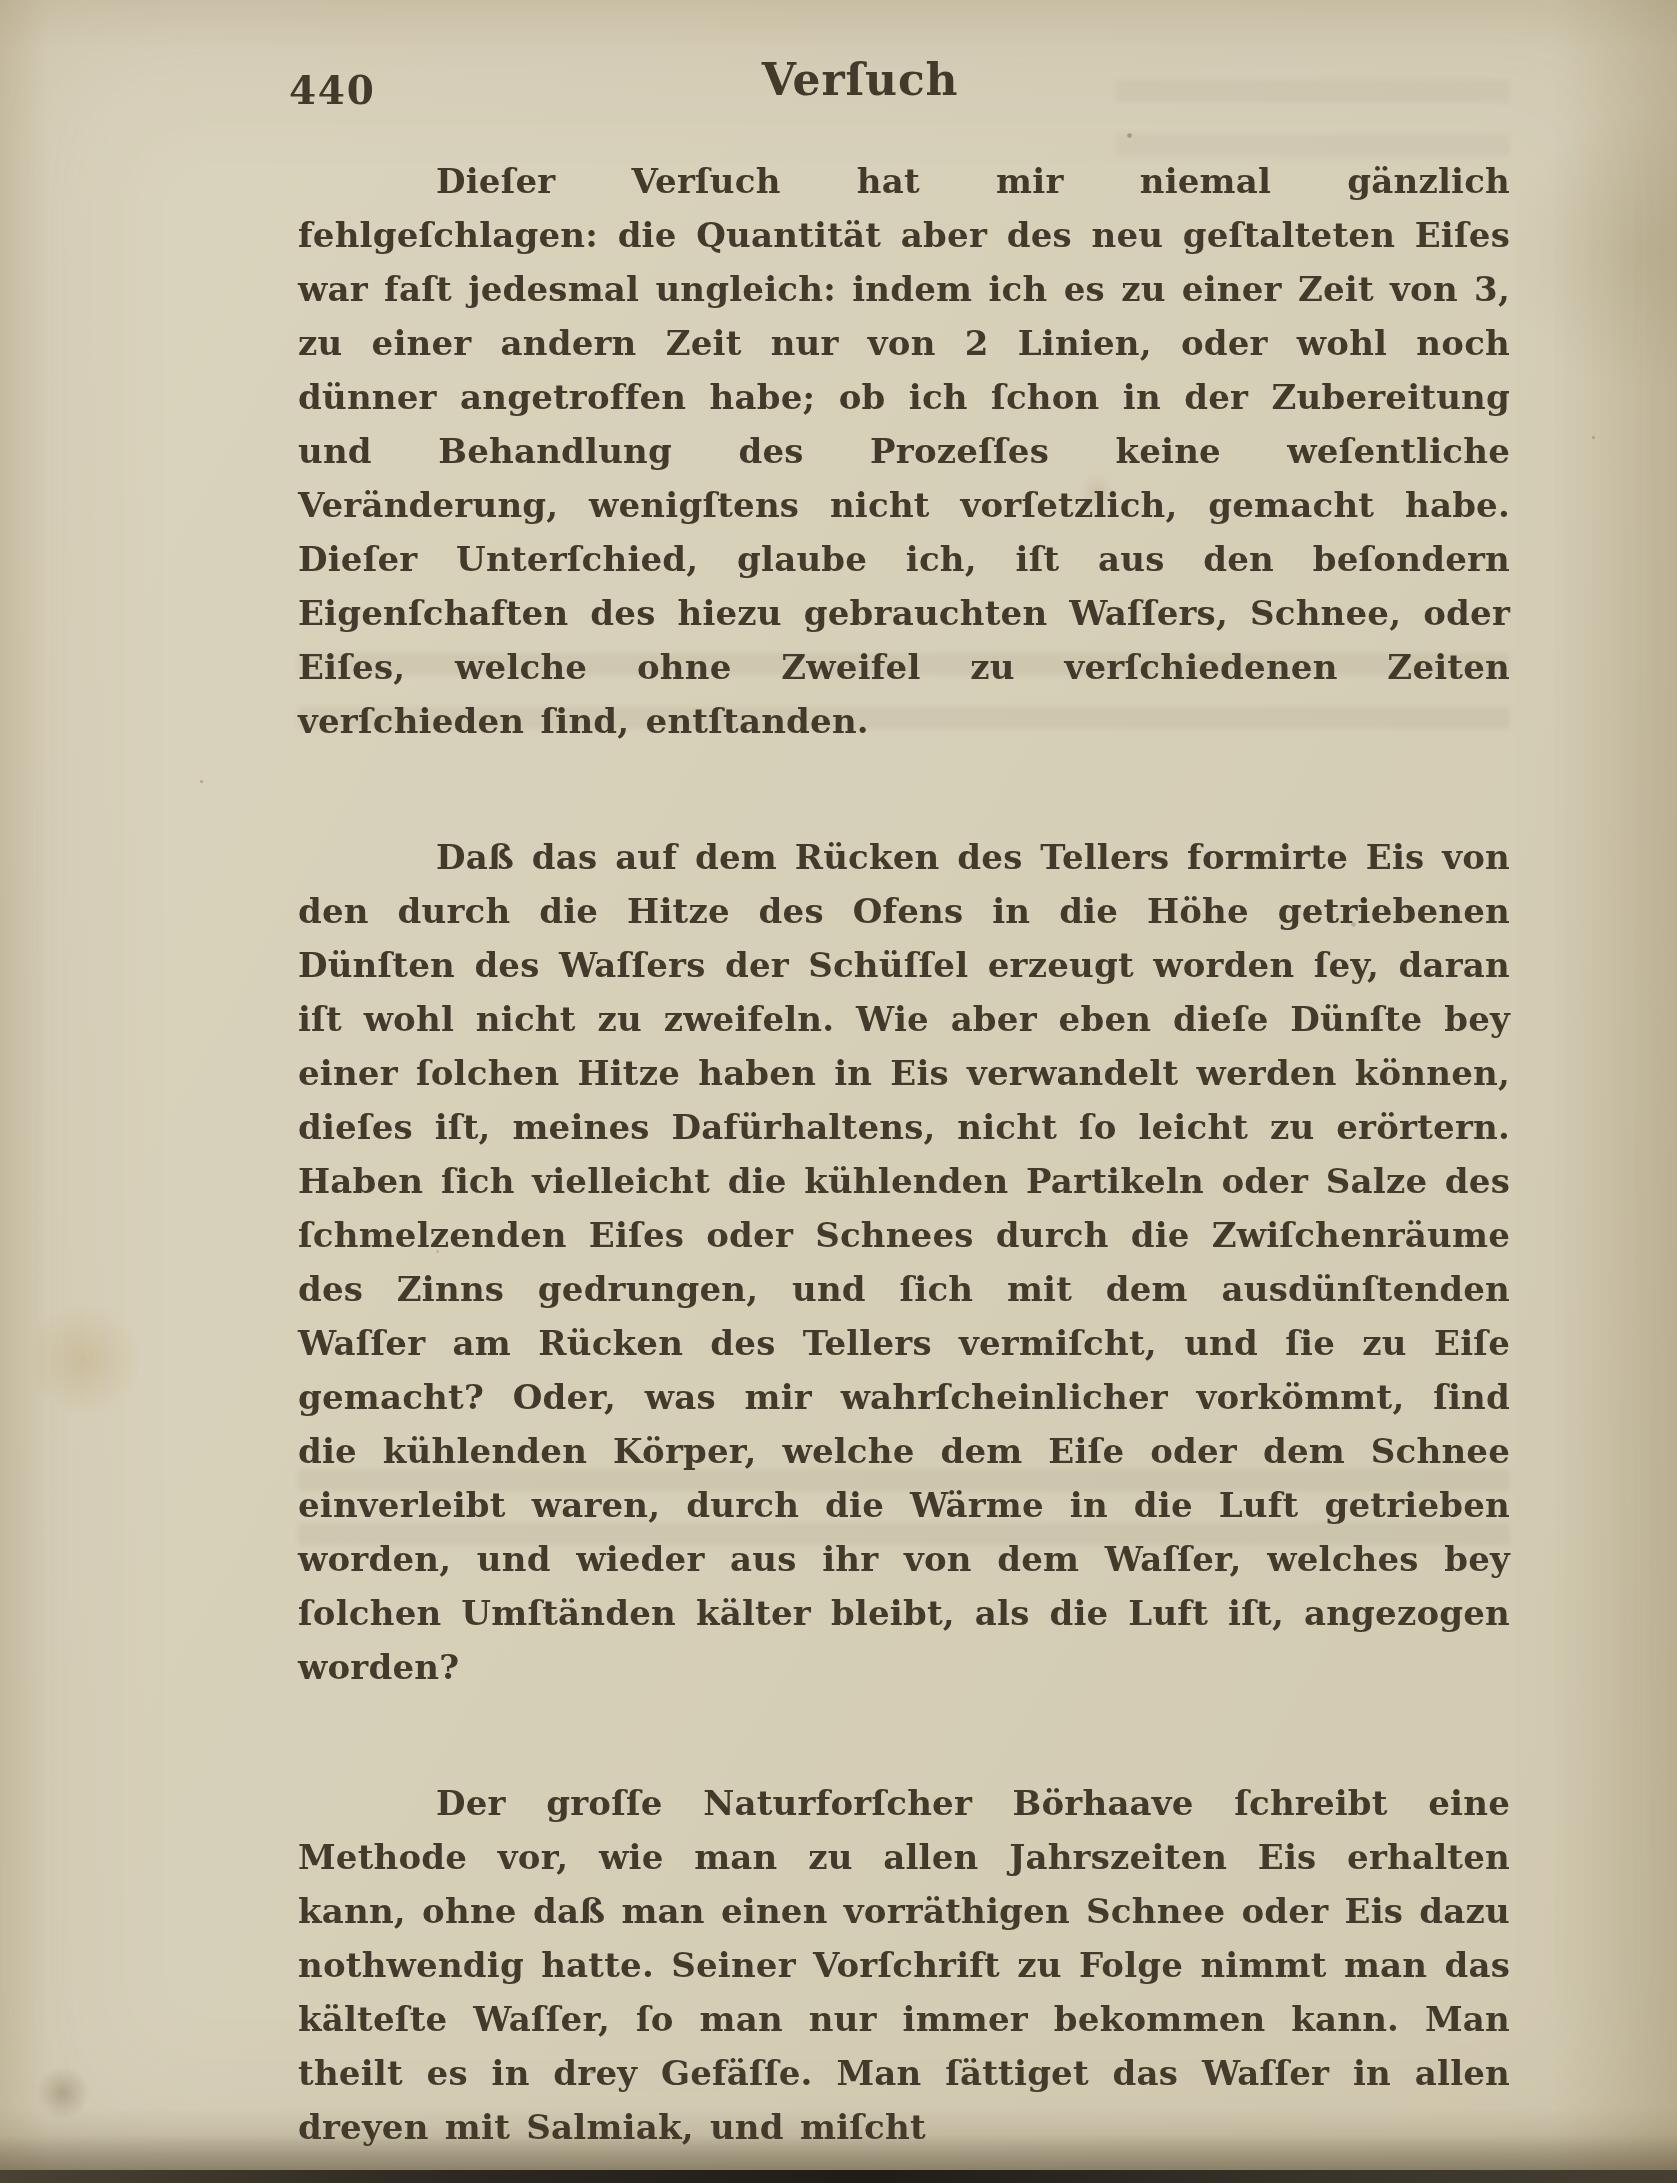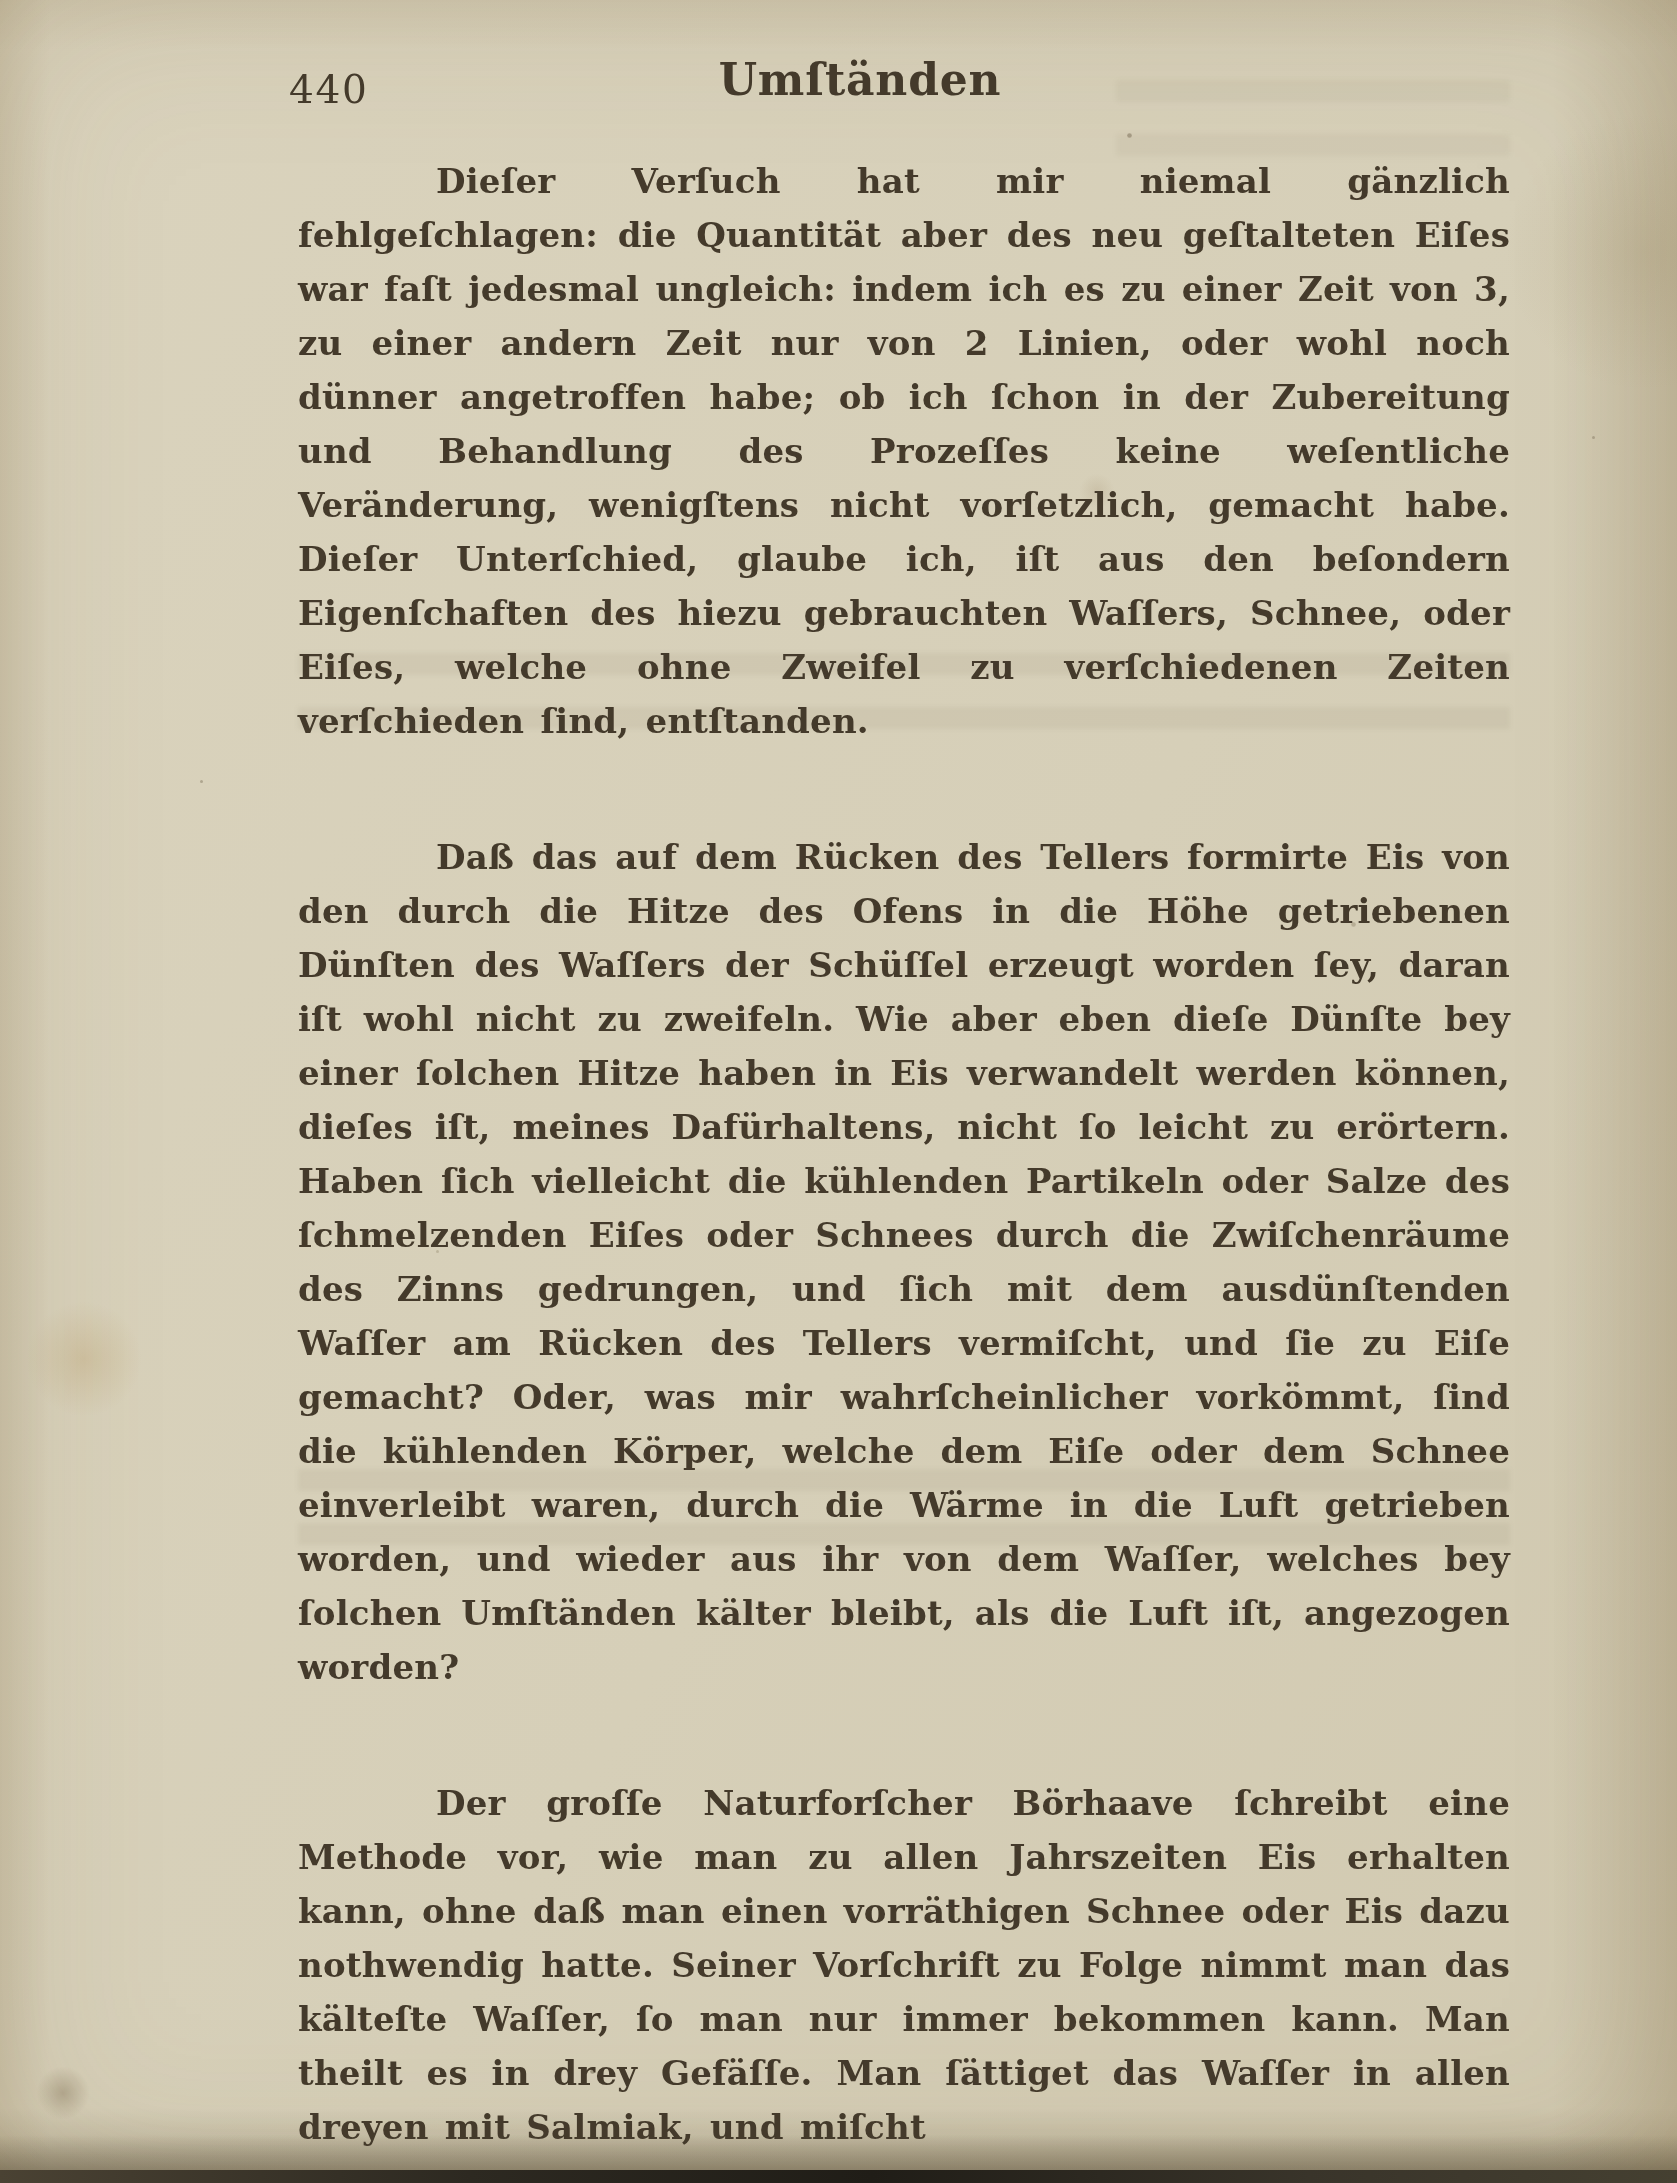--- a/index.html
+++ b/index.html
@@ -50,21 +50,21 @@
       1128px 134px 0 0.8px rgba(80,66,42,.35),
       200px 780px 0 0 rgba(80,66,42,.30),
       1352px 923px 0 0.8px rgba(96,80,50,.25),
       591px 2070px 0 0.8px rgba(70,58,38,.35),
       1592px 436px 0 0 rgba(80,66,42,.28),
       436px 1250px 0 0 rgba(96,80,50,.22);
   }
 
   .page-number{
     position:absolute;left:289px;top:67px;
-    font-size:39px;font-weight:normal;letter-spacing:1.7px;text-align:right;
+    font-size:39px;font-weight:bold;letter-spacing:1.7px;text-align:right;
   }
   .running-title{
     position:absolute;left:298px;top:54px;width:1124px;
     text-align:center;font-size:44px;font-weight:bold;letter-spacing:0.8px;
   }
 
   .text-block{
     position:absolute;left:298px;top:154px;width:1212px;
     font-size:34px;line-height:54px;font-weight:bold;
     text-align:justify;word-spacing:4.2px;letter-spacing:0.2px;
@@ -81,21 +81,21 @@
 
 <div class="scan">
 
   <div class="ghost ghost-1"></div>
   <div class="ghost ghost-2"></div>
   <div class="ghost ghost-3"></div>
   <div class="speck"></div>
 
   <span class="page-number">440</span>
 
-  <span class="running-title">Umſtänden</span>
+  <span class="running-title">Verſuch</span>
 
   <main class="text-block">
     <p class="para">Dieſer Verſuch hat mir niemal gänzlich fehlgeſchlagen: die Quantität aber des neu geſtalteten Eiſes war faſt jedesmal ungleich: indem ich es zu einer Zeit von 3, zu einer andern Zeit nur von 2 Linien, oder wohl noch dünner angetroffen habe; ob ich ſchon in der Zubereitung und Behandlung des Prozeſſes keine weſentliche Veränderung, wenigſtens nicht vorſetzlich, gemacht habe. Dieſer Unterſchied, glaube ich, iſt aus den beſondern Eigenſchaften des hiezu gebrauchten Waſſers, Schnee, oder Eiſes, welche ohne Zweifel zu verſchiedenen Zeiten verſchieden ſind, entſtanden.</p>
     <p class="para">Daß das auf dem Rücken des Tellers formirte Eis von den durch die Hitze des Ofens in die Höhe getriebenen Dünſten des Waſſers der Schüſſel erzeugt worden ſey, daran iſt wohl nicht zu zweifeln. Wie aber eben dieſe Dünſte bey einer ſolchen Hitze haben in Eis verwandelt werden können, dieſes iſt, meines Dafürhaltens, nicht ſo leicht zu erörtern. Haben ſich vielleicht die kühlenden Partikeln oder Salze des ſchmelzenden Eiſes oder Schnees durch die Zwiſchenräume des Zinns gedrungen, und ſich mit dem ausdünſtenden Waſſer am Rücken des Tellers vermiſcht, und ſie zu Eiſe gemacht? Oder, was mir wahrſcheinlicher vorkömmt, ſind die kühlenden Körper, welche dem Eiſe oder dem Schnee einverleibt waren, durch die Wärme in die Luft getrieben worden, und wieder aus ihr von dem Waſſer, welches bey ſolchen Umſtänden kälter bleibt, als die Luft iſt, angezogen worden?</p>
     <p class="para">Der groſſe Naturforſcher Börhaave ſchreibt eine Methode vor, wie man zu allen Jahrszeiten Eis erhalten kann, ohne daß man einen vorräthigen Schnee oder Eis dazu nothwendig hatte. Seiner Vorſchrift zu Folge nimmt man das kälteſte Waſſer, ſo man nur immer bekommen kann. Man theilt es in drey Gefäſſe. Man ſättiget das Waſſer in allen dreyen mit Salmiak, und miſcht</p>
     <div class="catchword">ſie</div>
   </main>
 
   <div class="bottom-edge"></div>
 </div>

